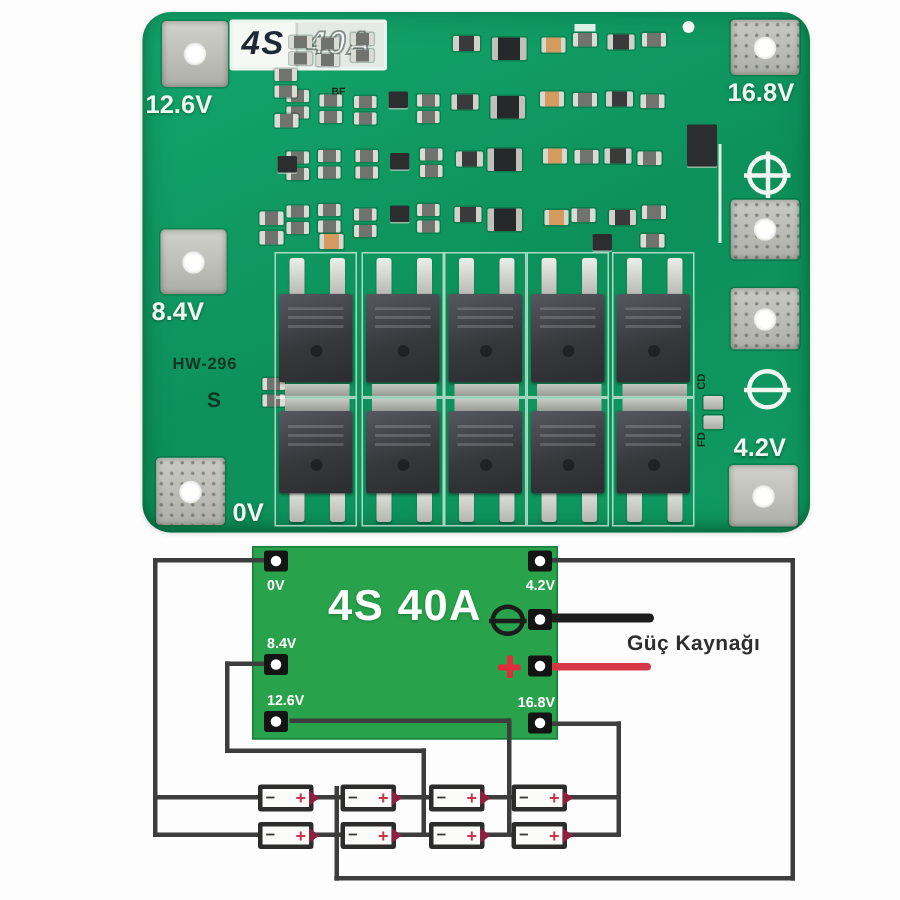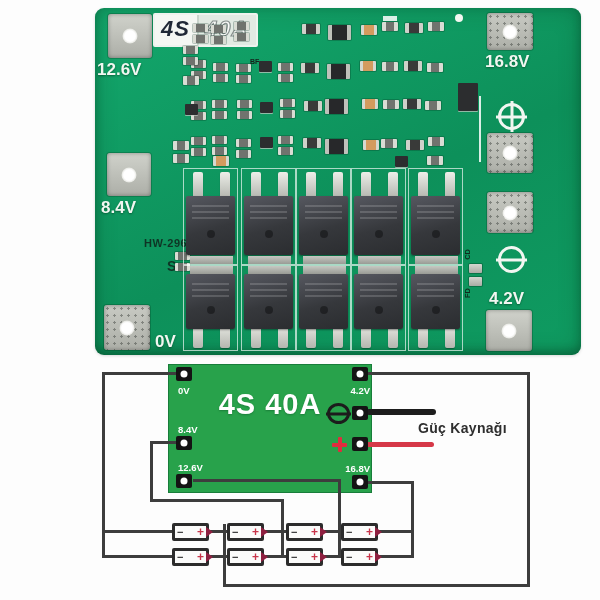--- a/index.html
+++ b/index.html
@@ -1,36 +1,36 @@
 <!DOCTYPE html>
 <html><head>
 <meta charset="utf-8">
 <style>
   html,body{margin:0;padding:0;background:#fff;}
   .stage{position:relative;width:600px;height:600px;background:#fdfdfd;overflow:hidden;
          font-family:"Liberation Sans",sans-serif;}
   .a{position:absolute;}
 
   
-  .board{left:95px;top:8px;width:445px;height:347px;border-radius:9px;
+  .board{left:95px;top:8px;width:445px;height:347px;border-radius:19px;
          background:linear-gradient(155deg,#13a76c 0%,#0d905a 55%,#0f9b61 100%);
-         box-shadow:inset 0 0 22px rgba(0,45,22,.28), inset 0 -4px 8px rgba(0,35,18,.3), 0 1px 3px rgba(0,0,0,.15);padding-left:41px;}
+         box-shadow:inset 0 0 22px rgba(0,45,22,.28), inset 0 -4px 8px rgba(0,35,18,.3), 0 1px 3px rgba(0,0,0,.15);}
   .badge{display:flex;height:30px;border:2px solid #eef3ee;background:#eef3ee;border-radius:2px;overflow:hidden;}
   .badge .s4{background:#f4f7f3;color:#1f2836;font-weight:900;font-style:italic;font-size:22px;
              padding:1px 7px 0 6px;border-right:2px solid #c9d4cc;letter-spacing:1px;}
   .badge .a40{background:#e2eae3;color:#f8faf8;-webkit-text-stroke:1.2px #878f8d;font-style:italic;
               font-weight:700;font-size:22px;padding:1px 8px 0 6px;letter-spacing:1px;}
   .pad{background:linear-gradient(180deg,#d0d2cb,#acaea7);border-radius:3px;
        box-shadow:inset 0 0 4px rgba(0,0,0,.35),0 0 0 1px rgba(0,50,25,.25);}
   .pad.dots{background-image:radial-gradient(circle,rgba(55,60,55,.45) 1px,transparent 1.4px),
             linear-gradient(180deg,#c8cac3,#adafa8);background-size:7px 7px,100% 100%;}
   .hole{position:absolute;left:50%;top:50%;transform:translate(-50%,-50%);width:15px;height:15px;border-radius:50%;
         background:radial-gradient(circle,#ffffff 50%,#e2e3dd 72%,#97998f 100%);}
   .blabel{color:#f1f7f1;font-weight:bold;font-size:17px;text-shadow:0 1px 2px rgba(0,55,28,.55);}
-  .silk{color:#0f3425;font-weight:bold;margin-left:29px;}
+  .silk{color:#0f3425;font-weight:bold;}
   .xh,.mc{width:21px;height:21px;border:3px solid #f2f6f1;border-radius:50%;}
   .xh::before{content:'';position:absolute;left:50%;top:-5px;bottom:-5px;width:3px;background:#f2f6f1;transform:translateX(-50%);}
   .xh::after,.mc::after{content:'';position:absolute;top:50%;left:-5px;right:-5px;height:3px;background:#f2f6f1;transform:translateY(-50%);}
   .vtext{writing-mode:vertical-rl;transform:rotate(180deg);font-size:7.5px;font-weight:bold;color:#102b1d;}
   .minipad{background:linear-gradient(180deg,#d4d6cf,#aaaca5);border-radius:1px;box-shadow:0 0 0 1px rgba(0,40,20,.3);}
   .wdot{width:8px;height:8px;border-radius:50%;background:#f4f7f2;}
   .wsilk{background:rgba(255,255,255,.85);}
 
   
   .fet{position:absolute;width:55px;border:1px solid rgba(255,255,255,.65);box-sizing:border-box;}

